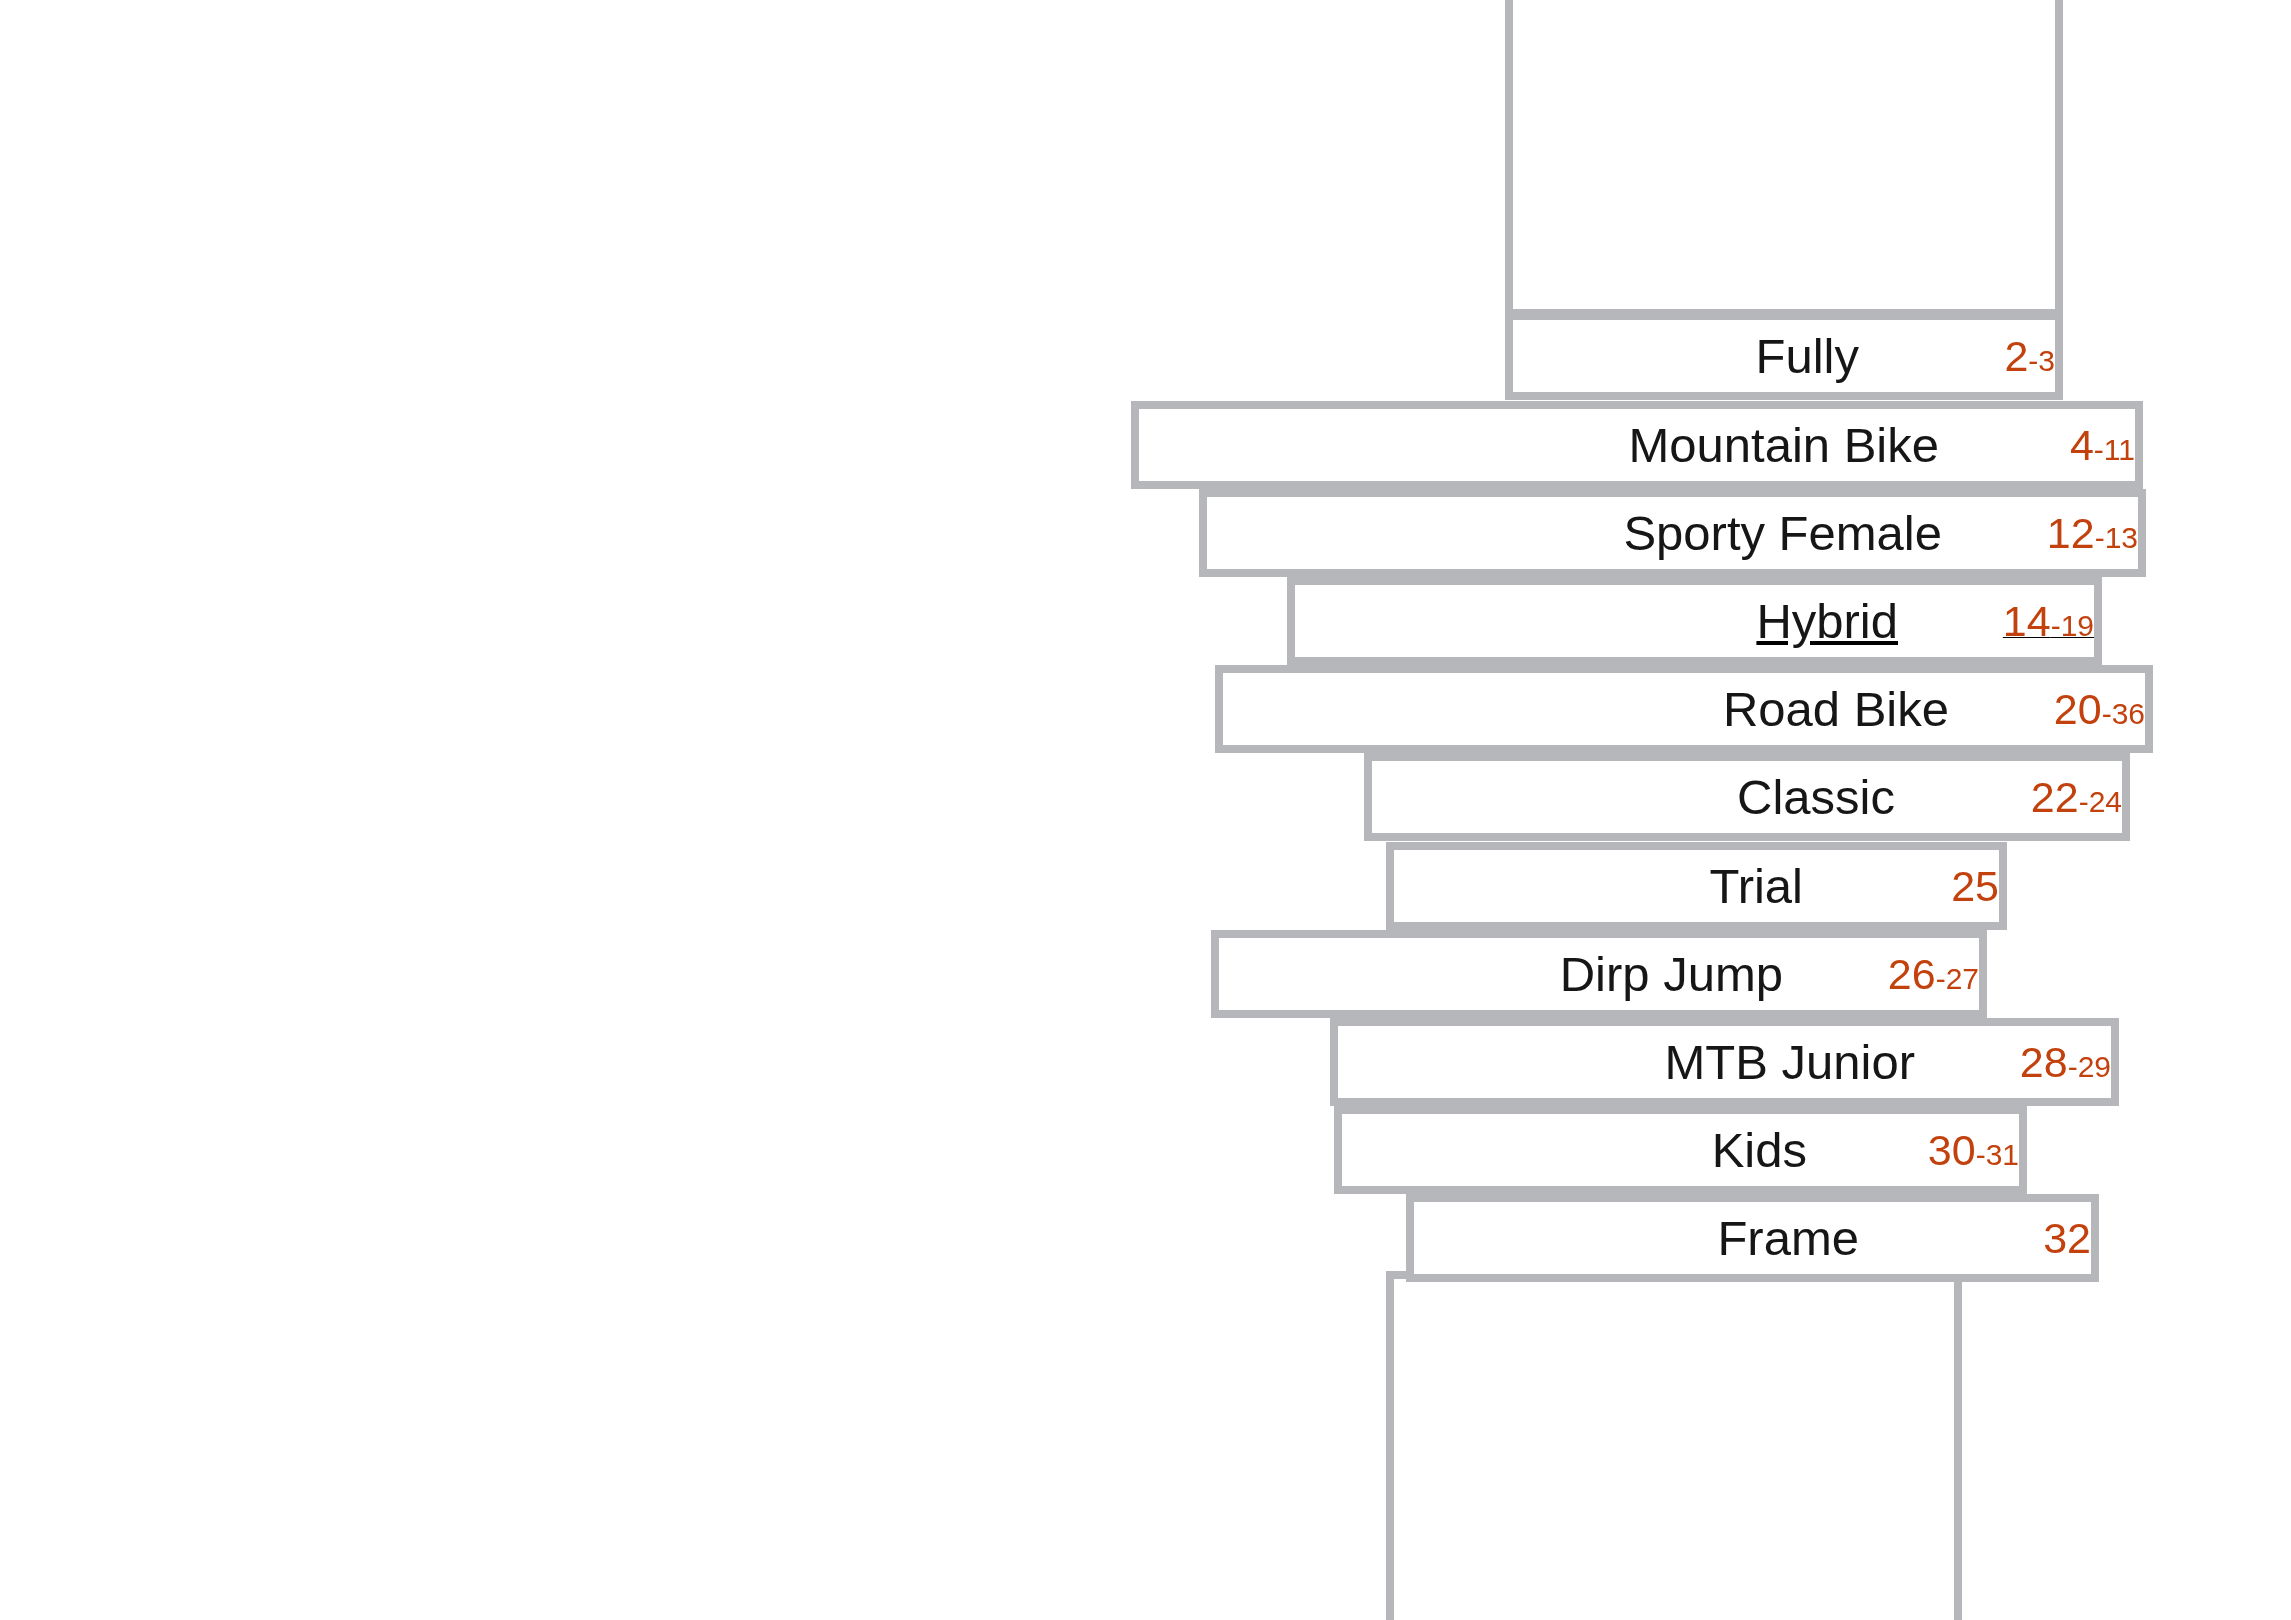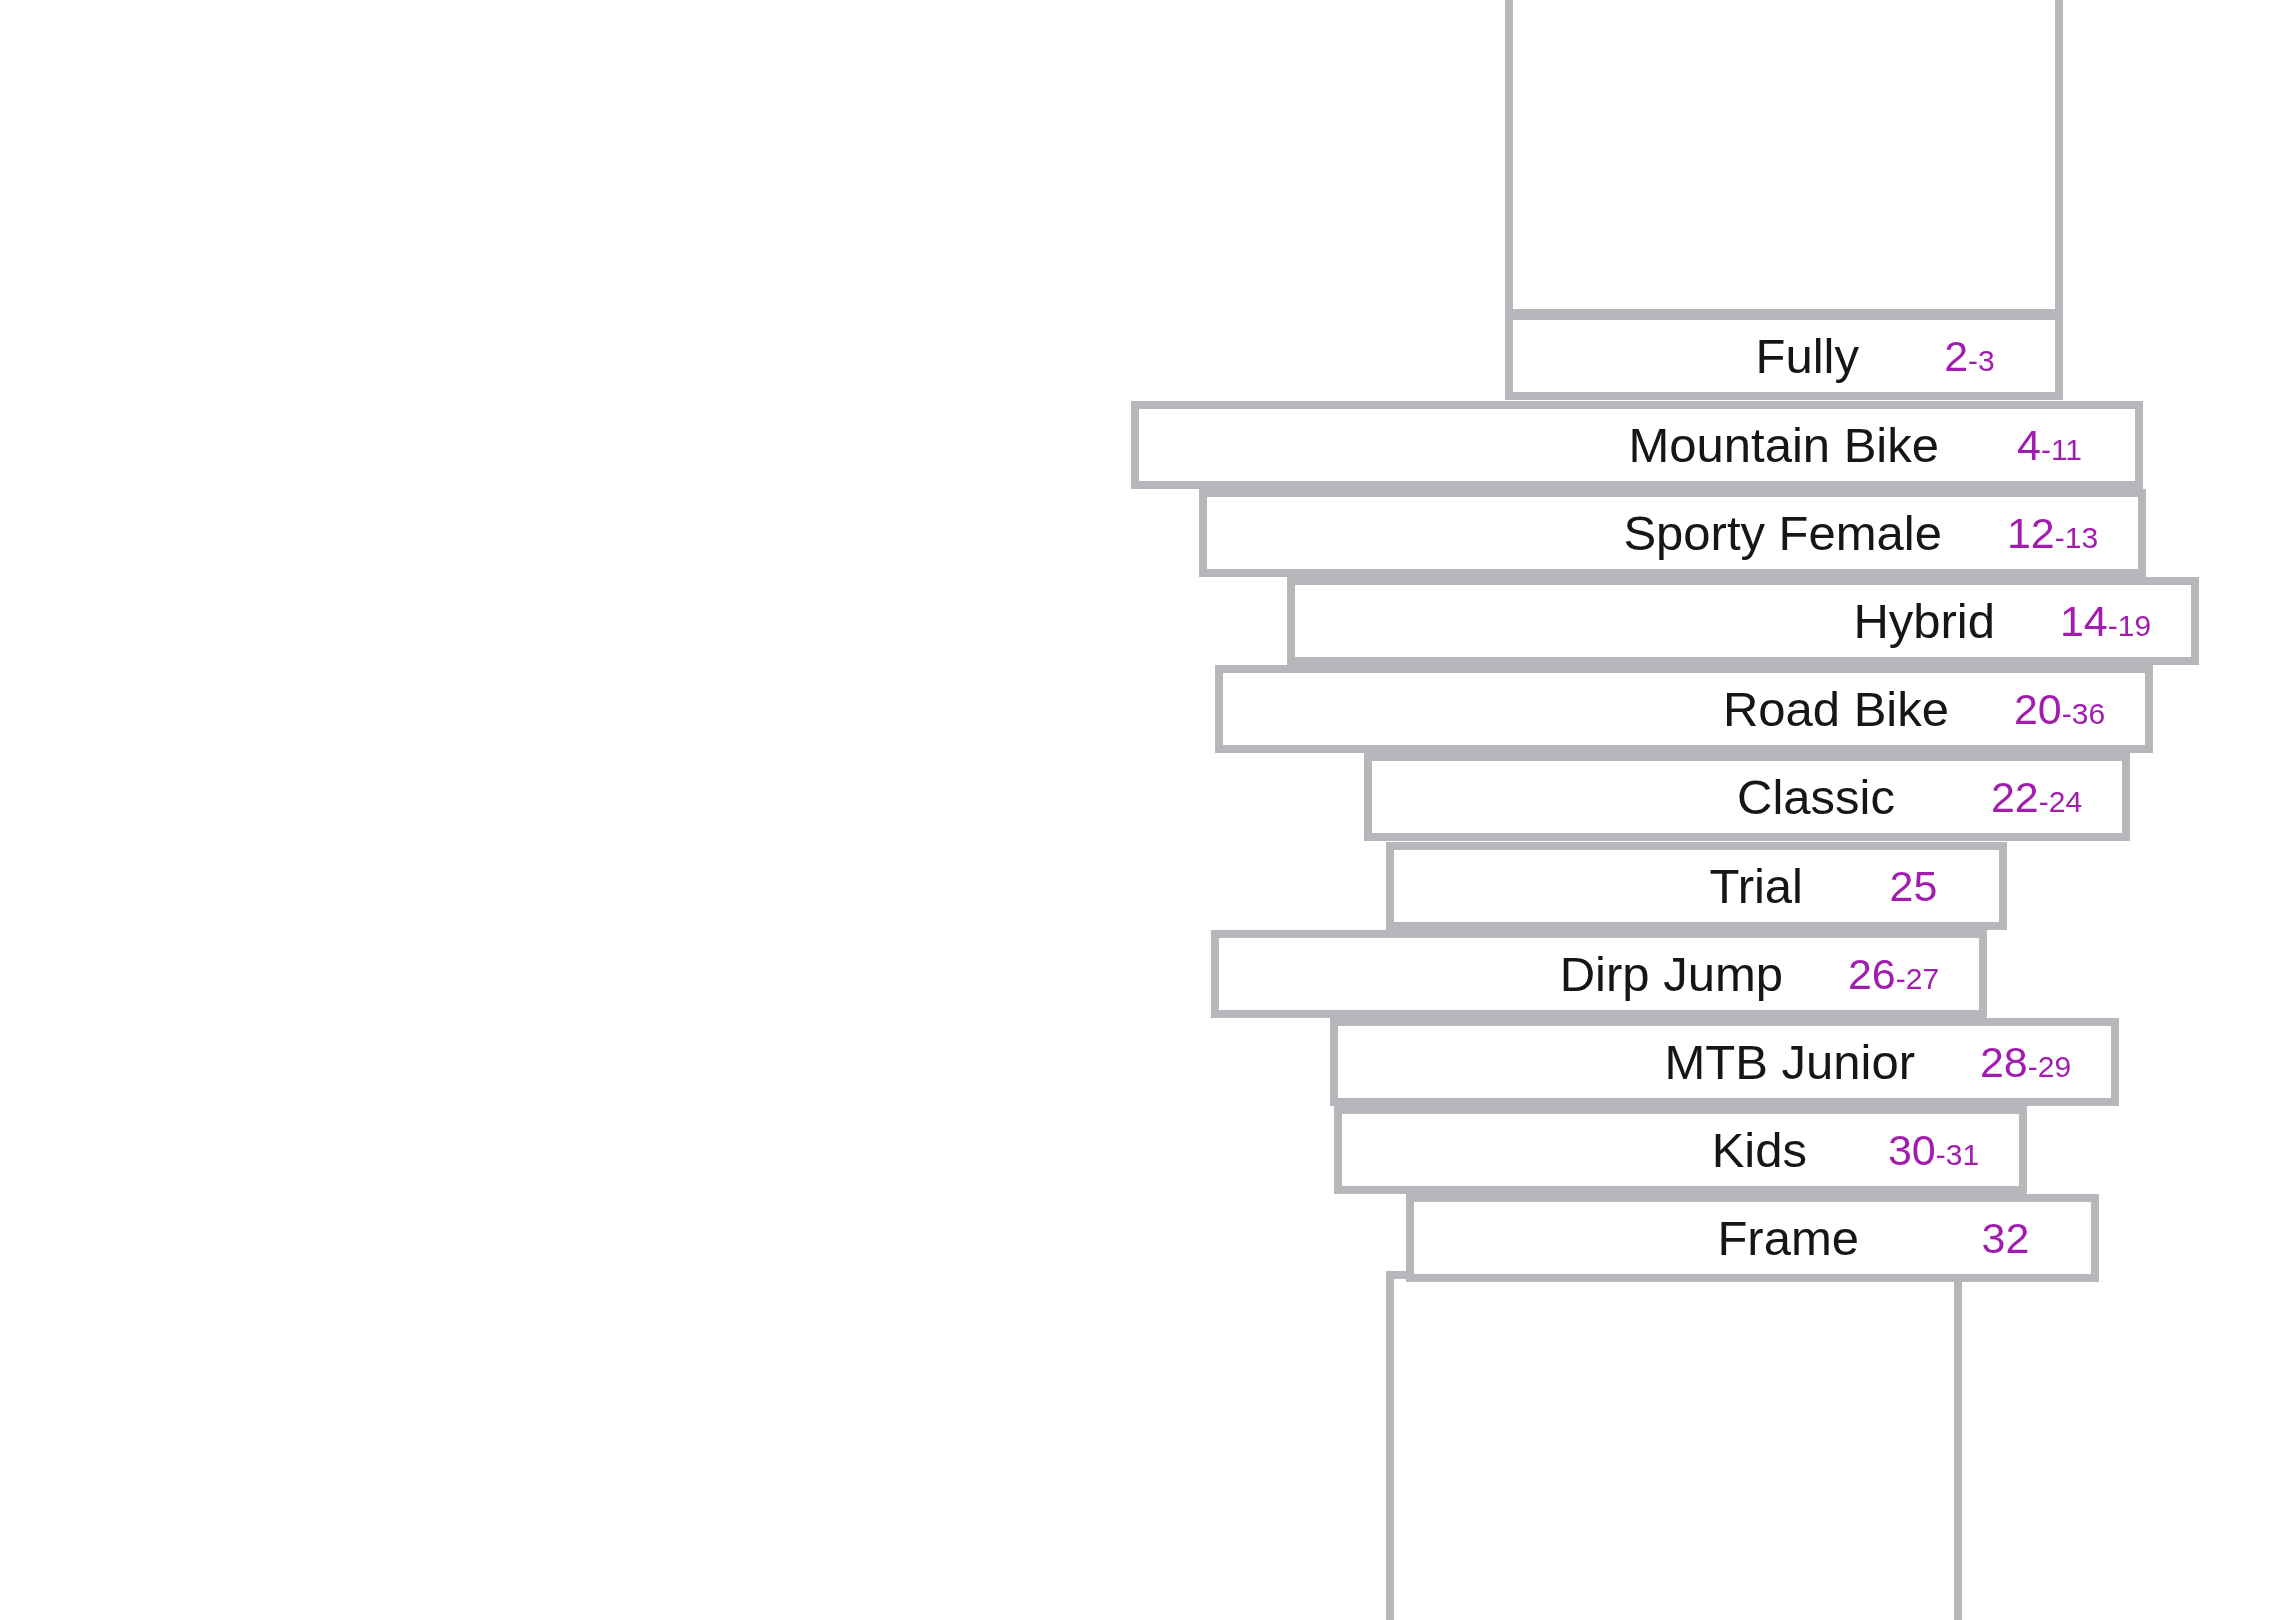--- a/index.html
+++ b/index.html
@@ -55,23 +55,23 @@
   .row-label {
     font-size: 49px;
     color: #161616;
     line-height: 1;
     white-space: nowrap;
     text-align: right;
   }
   .row-range {
     width: 171px;
     margin-left: 25px;
-    text-align: center;
+    text-align: right;
     white-space: nowrap;
-    color: #a21caf;
+    color: #c2410c;
     line-height: 1;
   }
   .num-main {
     font-size: 43px;
   }
   .num-sub {
     font-size: 30px;
   }
 </style>
 </head>
@@ -90,21 +90,21 @@
   <div class="row" style="left:1131px; top:401px; width:1012px; height:88px;">
     <span class="row-label">Mountain Bike</span>
     <span class="row-range"><span class="num-main">4</span><span class="num-sub">-11</span></span>
   </div>
 
   <div class="row" style="left:1199px; top:489px; width:947px; height:88px;">
     <span class="row-label">Sporty Female</span>
     <span class="row-range"><span class="num-main">12</span><span class="num-sub">-13</span></span>
   </div>
 
-  <div class="row" style="left:1287px; top:577px; width:912px; height:88px;">
+  <div class="row" style="left:1287px; top:577px; width:815px; height:88px;text-decoration:underline;">
     <span class="row-label">Hybrid</span>
     <span class="row-range"><span class="num-main">14</span><span class="num-sub">-19</span></span>
   </div>
 
   <div class="row" style="left:1215px; top:665px; width:938px; height:88px;">
     <span class="row-label">Road Bike</span>
     <span class="row-range"><span class="num-main">20</span><span class="num-sub">-36</span></span>
   </div>
 
   <div class="row" style="left:1364px; top:753px; width:766px; height:88px;gap:31px;">

